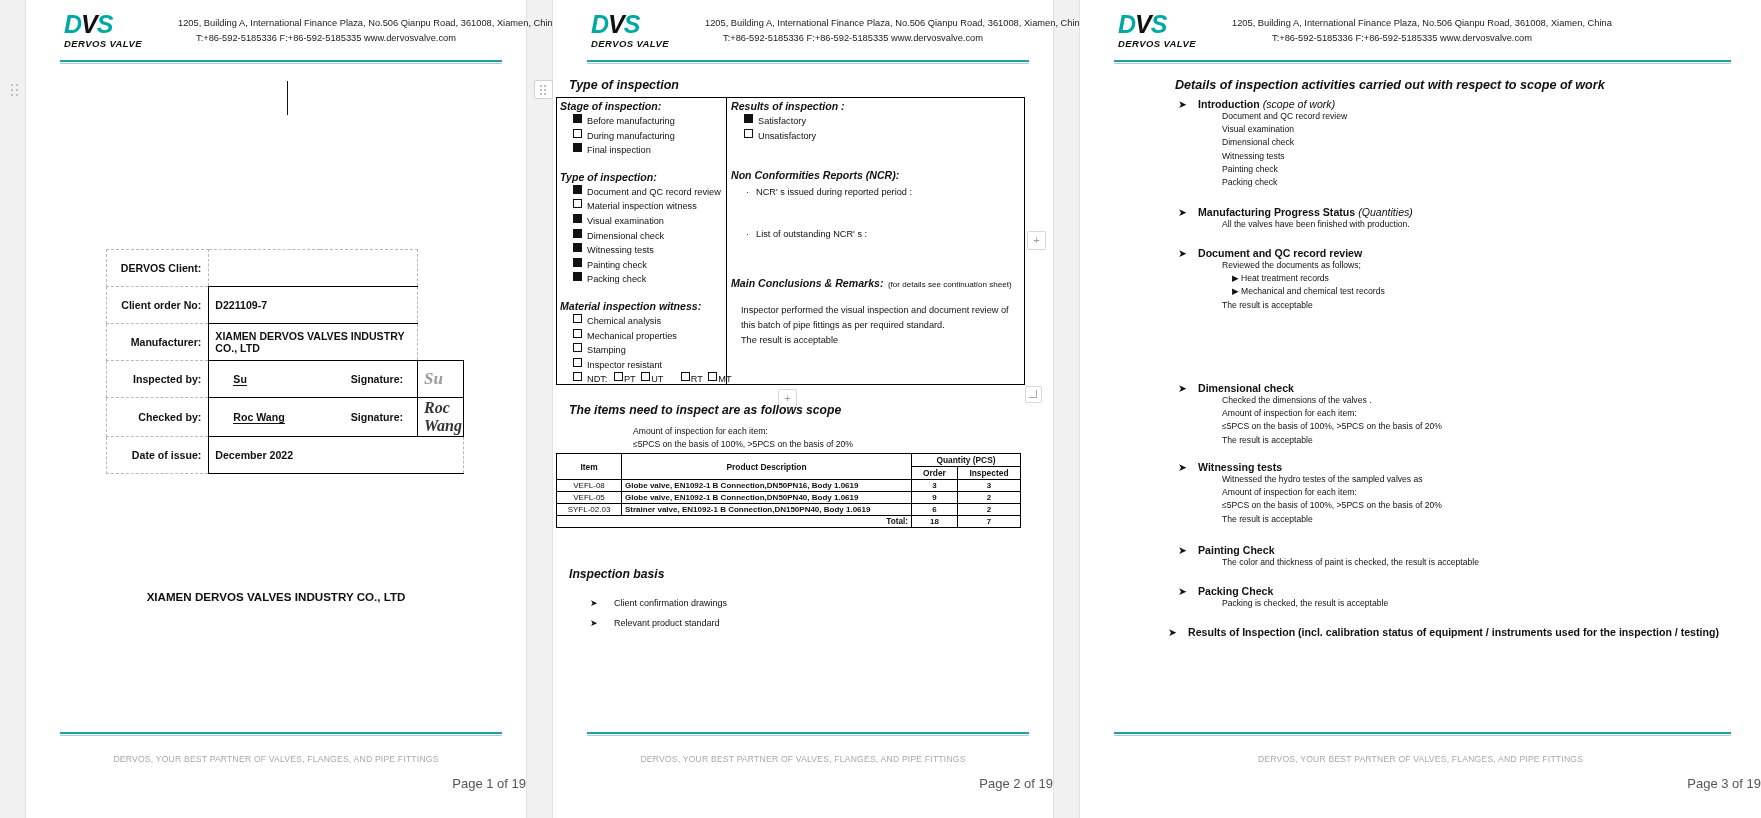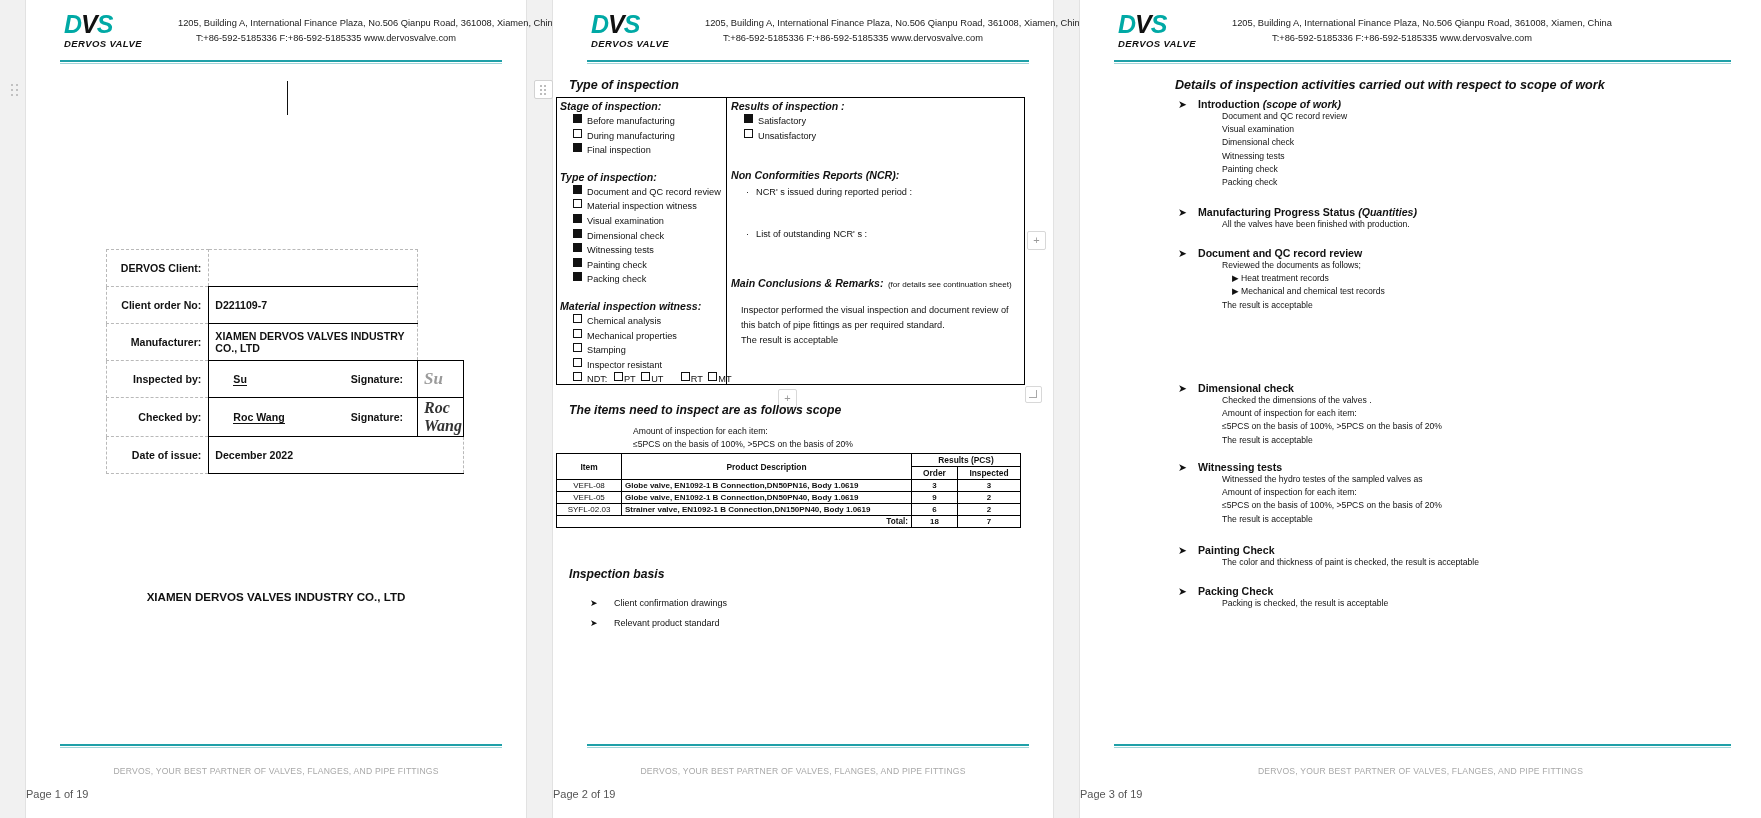--- a/index.html
+++ b/index.html
@@ -20,25 +20,25 @@
   .logo{position:absolute;left:38px;top:12px;width:100px;height:44px;}
   .logo .lg-mark{font-family:"Liberation Sans",sans-serif;font-weight:bold;font-style:italic;
      font-size:25px;letter-spacing:-1px;color:#00a9a5;line-height:25px;}
   .logo .lg-name{font-size:9.5px;font-weight:bold;font-style:italic;color:#111;letter-spacing:.4px;margin-top:1px;}
   .addr{position:absolute;left:152px;top:16px;font-size:9.3px;color:#1a1a1a;line-height:15px;white-space:nowrap;}
   .addr .l2{display:block;padding-left:18px;}
   .hrule{position:absolute;left:34px;right:24px;top:60px;height:2px;background:#1fa0a8;}
   .hrule.thin{height:1px;background:#9fd4d8;top:63px;}
 
   
-  .ftr{position:absolute;bottom:0;left:0;right:0;height:74px;}
+  .ftr{position:absolute;bottom:0;left:0;right:0;height:86px;}
   .frule{position:absolute;left:34px;right:24px;top:0;height:2px;background:#1fa0a8;}
   .frule.thin{height:1px;background:#9fd4d8;top:3px;}
   .ftxt{position:absolute;left:0;right:0;top:22px;text-align:center;font-size:8.6px;color:#a8a8a8;letter-spacing:.2px;}
-  .pnum{position:absolute;left:0;right:0;top:44px;text-align:left;font-size:11px;color:#555;}
+  .pnum{position:absolute;left:0;right:0;top:44px;text-align:right;font-size:13px;color:#555;}
 
   
   .p1caret{position:absolute;left:261px;top:81px;width:1px;height:34px;background:#111;}
   .p1title{position:absolute;left:0;right:0;top:114px;text-align:center;font-size:26px;font-weight:bold;
      color:#111;letter-spacing:.3px;}
   .p1tbl{position:absolute;left:80px;top:249px;width:358px;border-collapse:collapse;}
   .p1tbl td{border:1px dashed #b9b9b9;height:34px;vertical-align:middle;font-size:10.6px;font-weight:bold;color:#111;}
   .p1tbl td.lab{width:96px;text-align:right;padding-right:7px;border-right:1px dashed #b9b9b9;}
   .p1tbl td.val{padding-left:6px;border-left:1px solid #000;border-top:1px solid #000;border-bottom:1px solid #000;border-right:1px dashed #b9b9b9;}
   .p1tbl td.valplain{padding-left:6px;border:1px dashed #b9b9b9;}
@@ -75,21 +75,21 @@
   .ptbl td.pd{font-weight:bold;font-size:8px;}
   .ptbl td.qt{text-align:center;font-weight:bold;}
   .grn{color:#00a000;font-weight:bold;}
   .bullets{position:absolute;font-size:9px;color:#111;line-height:20px;}
   .arw{display:inline-block;width:14px;color:#111;font-size:9px;}
 
   
   .p3h{position:absolute;left:95px;top:78px;font-size:12.6px;font-weight:bold;font-style:italic;color:#111;white-space:nowrap;}
   .p3blk{position:absolute;left:118px;color:#111;}
   .p3ttl{font-size:10.6px;font-weight:bold;white-space:nowrap;}
-  .p3ttl .it{font-weight:bold;font-style:italic;}
+  .p3ttl .it{font-weight:normal;font-style:italic;}
   .p3ttl .gt{display:inline-block;width:20px;margin-left:-20px;font-weight:normal;}
   .p3sub{font-size:8.6px;line-height:13.2px;padding-left:24px;white-space:nowrap;}
 </style>
 </head>
 <body>
 
 <div class="viewport">
 
   <div class="gutter" id="g1"></div>
   <div class="gutter" id="g2"></div>
@@ -263,21 +263,21 @@
 
     <div class="h2" style="left:16px;top:403px;font-size:12.2px">The items need to inspect are as follows scope</div>
     <div class="small" style="position:absolute;left:80px;top:425px">Amount of inspection for each item:</div>
     <div class="small" style="position:absolute;left:80px;top:438px">≤5PCS on the basis of 100%,    &gt;5PCS on the basis of 20%</div>
 
     <table class="ptbl" style="left:3px;top:453px;width:465px;">
       <tbody>
           <tr>
         <th rowspan="2" style="width:58px">Item</th>
         <th rowspan="2">Product Description</th>
-        <th colspan="2" style="width:102px">Results (PCS)</th>
+        <th colspan="2" style="width:102px">Quantity (PCS)</th>
       </tr>
       <tr>
         <th style="width:36px">Order</th>
         <th style="width:52px">Inspected</th>
       </tr>
       <tr>
         <td class="it">VEFL-08</td>
         <td class="pd">Globe valve, EN1092-1 B Connection,DN50PN16, Body 1.0619</td>
         <td class="qt">3</td>
         <td class="qt grn">3</td>
@@ -389,20 +389,26 @@
       </div>
     </div>
 
     <div class="p3blk" style="top:585px">
       <div class="p3ttl"><span class="gt">➤</span><span>Packing Check</span></div>
       <div class="p3sub">
         <div>Packing is checked, the result is acceptable</div>
       </div>
     </div>
 
+    <div class="p3blk" style="top:625px;left:108px;width:560px">
+      <div class="p3ttl" style="white-space:normal;line-height:15px">
+        <span class="gt">➤</span><span>Results of Inspection (incl. calibration status of equipment / instruments used</span>
+        <span>for the inspection / testing)</span>
+      </div>
+    </div>
 
     <div class="ftr">
       <div class="frule" style="left:34px;right:30px"></div>
       <div class="frule thin" style="left:34px;right:30px"></div>
       <div class="ftxt">DERVOS, YOUR BEST PARTNER OF VALVES, FLANGES, AND PIPE FITTINGS</div>
       <div class="pnum">Page 3 of 19</div>
     </div>
   </div>
 
 </div>

